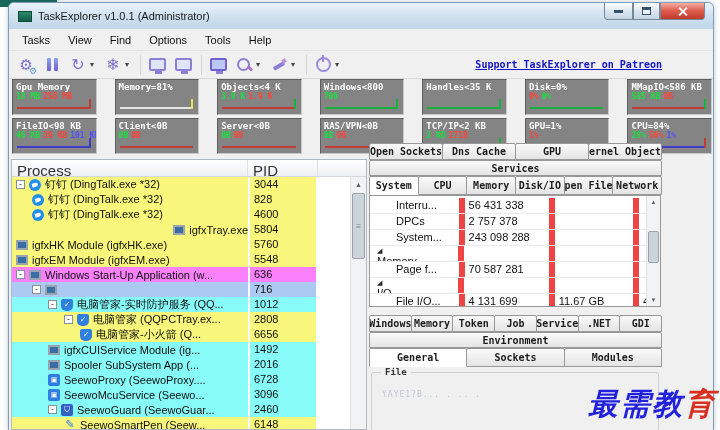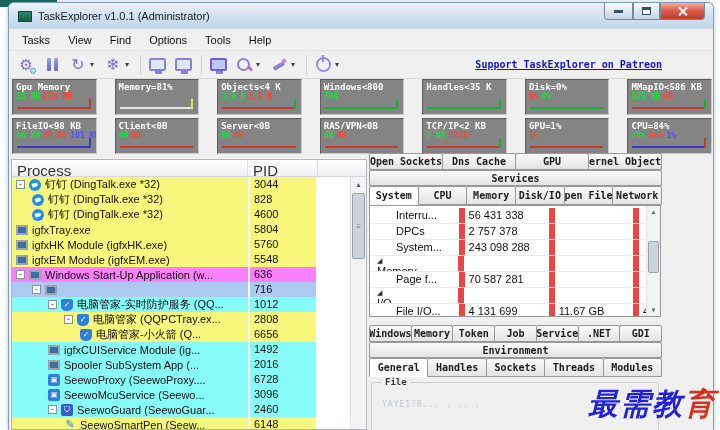--- a/index.html
+++ b/index.html
@@ -91,21 +91,21 @@
   .ic-shieldsq::after { content:"⛉"; }
   .ic-pen { color:#2f7fe0; font-size:11px; }
   .ic-pen::after { content:"✎"; }
   .plabel { overflow:hidden; }
   .pscroll { position:absolute; right:0; top:17px; bottom:0; width:16px; background:#f2f3f5; border-left:1px solid #dfe2e6; }
   .sarrow { height:14px; text-align:center; font-size:7px; color:#596069; padding-top:4px; }
   .pthumb { margin:2px 1px; height:66px; background:#cdd3da; border:1px solid #9aa2ac; border-radius:2px;
     display:flex; align-items:center; justify-content:center; font-size:8px; color:#7c8690; }
 
   
-  .details { position:absolute; left:360px; top:150px; width:292px; bottom:0; }
+  .details { position:absolute; left:360px; top:140px; width:292px; bottom:0; }
   .tabrow { position:absolute; left:0; right:0; display:flex; }
   .tabs-top { top:0; height:17px; } .row-svc { top:17px; height:16px; }
   .tabs-view { top:33px; height:19px; }
   .tabs-b1 { top:172px; height:17px; } .row-env { top:189px; height:16px; } .tabs-b2 { top:205px; height:19px; }
   .tab { flex:1; margin-right:-1px; background:linear-gradient(#fafafa,#e4e4e4); border:1px solid #989898;
     border-radius:2px 2px 0 0; display:flex; align-items:center; justify-content:center;
     font:bold 10px "DejaVu Sans Mono",monospace; color:#1c1c1c; white-space:nowrap; overflow:hidden; }
   .tab.active { background:#fff; border-bottom-color:#fff; z-index:2; }
   .tab.wide { flex:1; }
   .syspane { position:absolute; top:52px; left:0; right:0; height:112px; background:#fff; border:1px solid #989898; overflow:hidden; }
@@ -328,21 +328,21 @@
           <div class="ppid bg-yellow">828</div>
         </div>
         <div class="prow">
           <div class="pname bg-yellow" style="padding-left: 20px;">
             <div class="pic ic-dingtalk"></div>
             <span class="plabel">钉钉 (DingTalk.exe *32)</span>
           </div>
           <div class="ppid bg-yellow">4600</div>
         </div>
         <div class="prow">
-          <div class="pname bg-yellow" style="padding-left: 4px;">
+          <div class="pname bg-yellow" style="padding-left: 4px; justify-content: flex-end;">
             <div class="pic ic-app"></div>
             <span class="plabel">igfxTray.exe</span>
           </div>
           <div class="ppid bg-yellow">5804</div>
         </div>
         <div class="prow">
           <div class="pname bg-yellow" style="padding-left: 4px;">
             <div class="pic ic-app"></div>
             <span class="plabel">igfxHK Module (igfxHK.exe)</span>
           </div>
@@ -521,23 +521,21 @@
         <div class="tab">Job</div>
         <div class="tab">Service</div>
         <div class="tab">.NET</div>
         <div class="tab">GDI</div>
       </div>
     <div class="tabrow row-env">
       <div class="tab wide">Environment</div>
     </div>
     <div class="tabrow tabs-b2" id="tabs-page">
         <div class="tab active">General</div>
-        <div class="tab">Handles</div>
         <div class="tab">Sockets</div>
-        <div class="tab">Threads</div>
         <div class="tab">Modules</div>
       </div>
 
     <div class="filegroup">
       <span class="fg-label">File</span>
       <div class="fg-text">YAYE1?B...  . .. .</div>
     </div>
   </div>
 </div>
 

